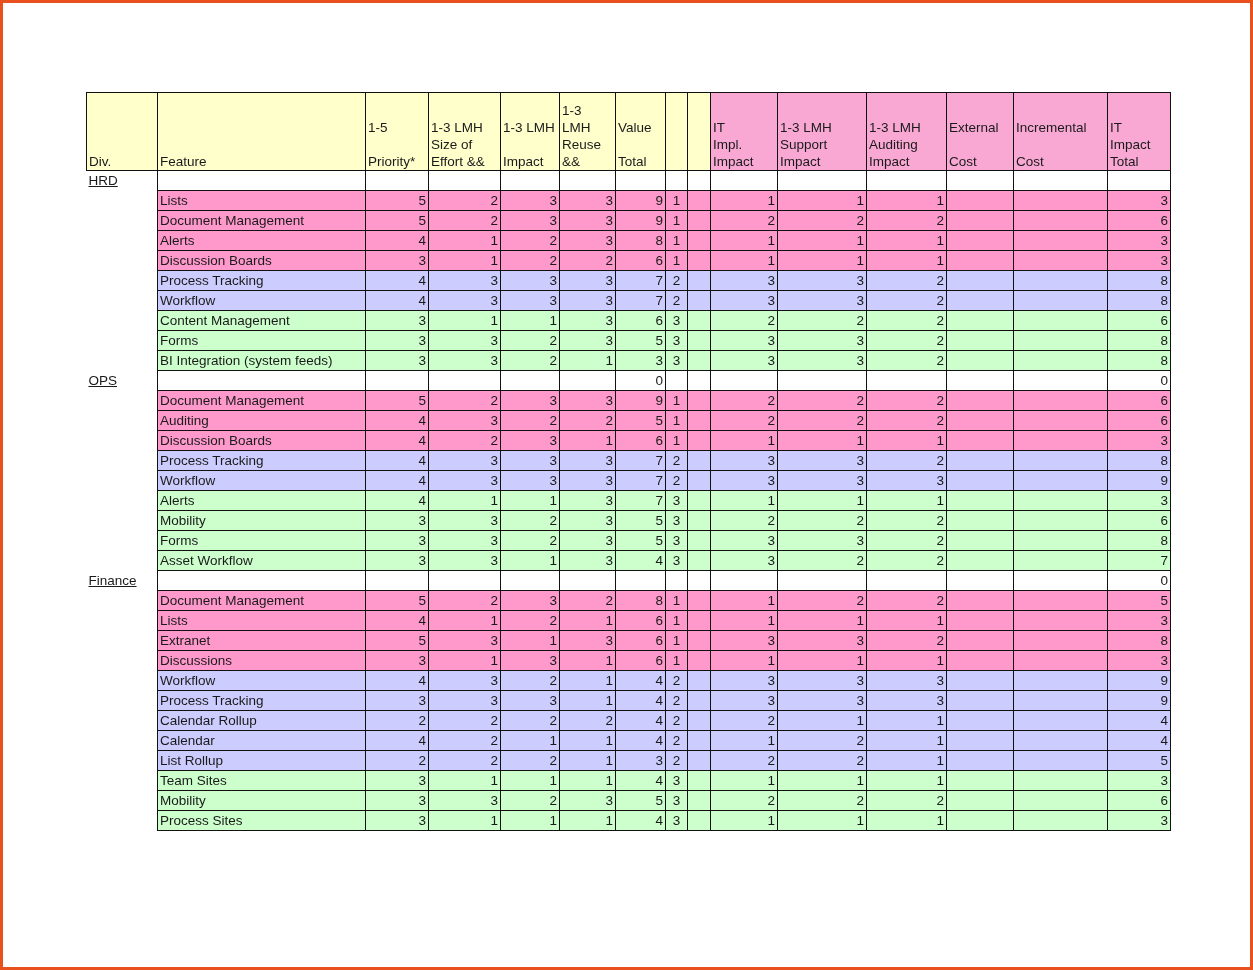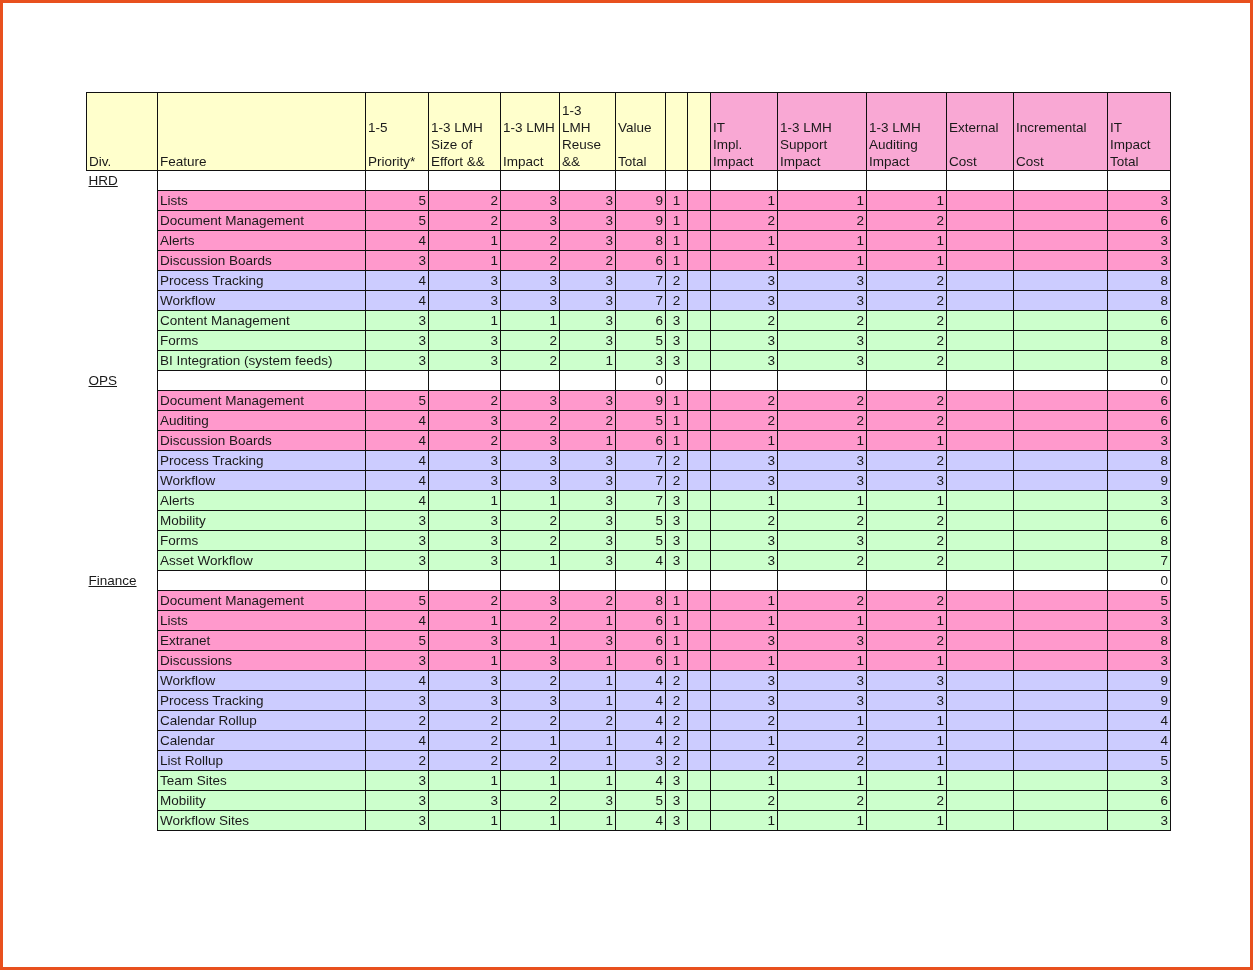--- a/index.html
+++ b/index.html
@@ -676,21 +676,21 @@
           <td class="cell num"></td>
           <td class="cell num">2</td>
           <td class="cell num">2</td>
           <td class="cell num">2</td>
           <td class="cell num"></td>
           <td class="cell num"></td>
           <td class="cell num">6</td>
         </tr>
         <tr class="c-green">
           <td class="blank-div"></td>
-          <td class="cell">Workflow Sites</td>
+          <td class="cell">Process Sites</td>
           <td class="cell num">3</td>
           <td class="cell num">1</td>
           <td class="cell num">1</td>
           <td class="cell num">1</td>
           <td class="cell num">4</td>
           <td class="cell num" style="text-align: center;">3</td>
           <td class="cell num"></td>
           <td class="cell num">1</td>
           <td class="cell num">1</td>
           <td class="cell num">1</td>

